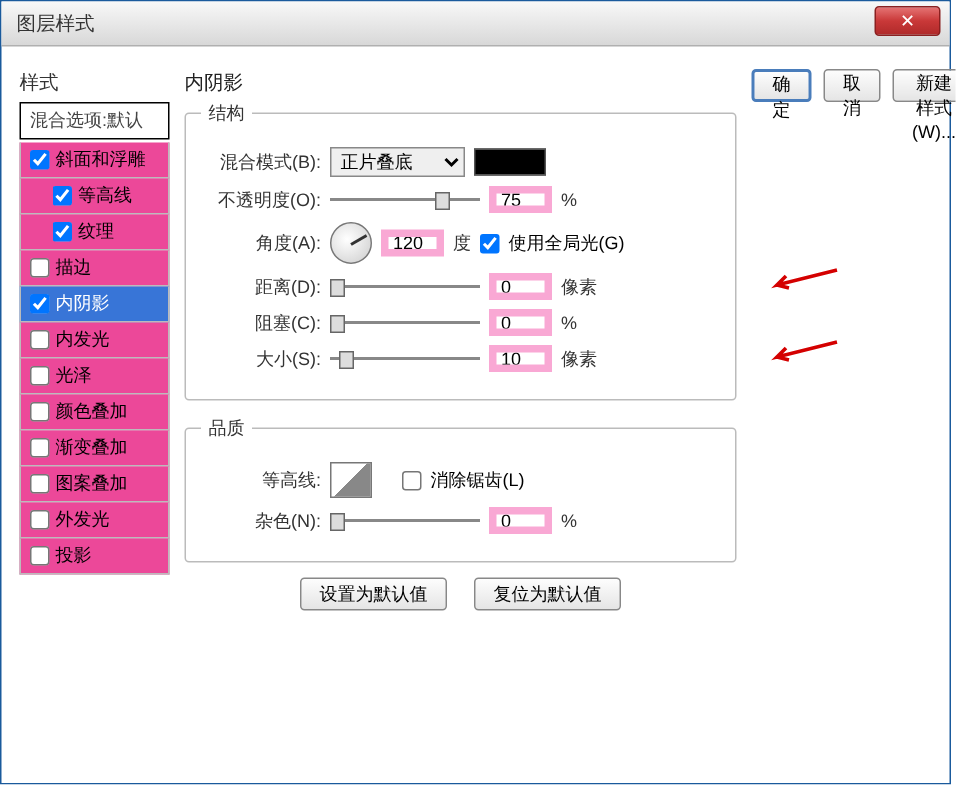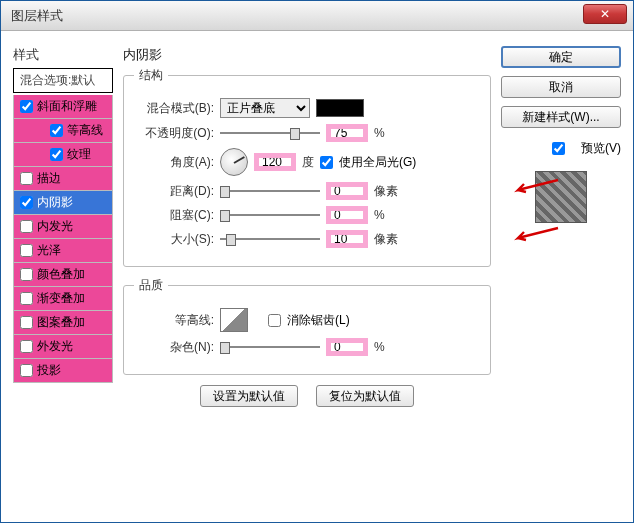--- a/index.html
+++ b/index.html
@@ -7,42 +7,42 @@
 .window { width: 634px; height: 523px; border: 1px solid #1a5a9c; background: #fff; position: relative; }
 .titlebar { height: 30px; background: linear-gradient(to bottom, #f8f8f8 0%, #e8e8e8 50%, #d8d8d8 100%); border-bottom: 1px solid #b0b0b0; display: flex; align-items: center; padding-left: 10px; position: relative; }
 .titlebar-text { color: #333; font-size: 13px; }
 .close-btn { position: absolute; right: 6px; top: 3px; width: 44px; height: 20px; background: linear-gradient(to bottom, #e57373 0%, #c93838 50%, #b02a2a 100%); border: 1px solid #8a2020; border-radius: 3px; color: #fff; display: flex; align-items: center; justify-content: center; font-size: 13px; cursor: pointer; }
 .content { display: flex; padding: 15px 12px; gap: 10px; height: calc(100% - 30px); }
 .left-panel { width: 100px; }
 .left-header { font-size: 13px; color: #333; padding-bottom: 4px; }
 .left-sub { font-size: 12px; color: #444; border: 1px solid #000000; padding: 3px 6px; margin-bottom: 2px; }
 .style-list { border-top: none; }
 .style-item { display: flex; align-items: center; gap: 4px; padding: 3px 6px; border: 1px solid #bbb; border-top: none; background: #ec4899; cursor: pointer; }
-.style-item.indent { padding-left: 36px; }
+.style-item.indent { padding-left: 21px; }
 .style-item.active { background: #3875d7; color: #fff; }
 .style-item input[type=checkbox] { margin: 0; }
 .center-panel { flex: 1; }
 fieldset { border: 1px solid #bbb; border-radius: 3px; padding: 8px 10px 12px; margin-bottom: 10px; }
 legend { padding: 0 5px; color: #333; }
 .section-title { font-size: 13px; margin-bottom: 3px; color: #222; }
 .row { display: flex; align-items: center; margin: 6px 0; gap: 6px; position: relative; }
 .row-label { width: 80px; text-align: right; color: #333; }
 select { width: 90px; height: 20px; border: 1px solid #888; font-size: 12px; padding-left: 2px; }
 .color-swatch { width: 48px; height: 18px; background: #000; border: 1px solid #555; display: inline-block; }
 .slider-track { width: 100px; height: 14px; position: relative; display: inline-block; }
 .slider-track::before { content: ""; position: absolute; top: 6px; left: 0; right: 0; height: 2px; background: #888; }
 .slider-thumb { position: absolute; top: 2px; width: 10px; height: 12px; background: #ddd; border: 1px solid #666; }
 input.num { width: 42px; height: 18px; border: 5px solid #f9a8d4; text-align: left; padding-left: 3px; font-size: 12px; }
 .unit { color: #333; }
 .dial { width: 28px; height: 28px; border: 1px solid #777; border-radius: 50%; background: radial-gradient(circle at 40% 40%, #fff, #ccc); position: relative; display: inline-block; }
 .dial::after { content: ""; position: absolute; width: 2px; height: 12px; background: #333; left: 50%; top: 2px; transform-origin: bottom; transform: translateX(-50%) rotate(60deg); }
 .contour-box { width: 28px; height: 24px; border: 1px solid #777; background: linear-gradient(135deg, #fff 0%, #fff 49%, #888 50%, #888 100%); display: inline-block; vertical-align: middle; }
 .btn { height: 22px; padding: 0 12px; border: 1px solid #888; background: linear-gradient(to bottom, #fdfdfd, #e5e5e5); border-radius: 3px; cursor: pointer; }
 .btn-row { display: flex; gap: 18px; justify-content: center; margin-top: 8px; }
-.right-panel { width: 120px; display: flex; flex-direction: column; gap: 8px; align-items: stretch; }
+.right-panel { width: 120px; display: flex; flex-direction: row; gap: 8px; align-items: stretch; }
 .right-panel .btn { width: 100%; }
 .right-panel .btn.primary { border: 2px solid #4a7dbb; }
 .preview-check { display: flex; align-items: center; gap: 16px; justify-content: flex-end; margin-top: 4px; }
 .preview-img { width: 52px; height: 52px; margin: 6px auto 0; background: #777; background-image: repeating-linear-gradient(45deg, #999 0 4px, #666 4px 8px); border: 1px solid #555; }
 .red-arrow { position: absolute; width: 48px; height: 16px; pointer-events: none; }
 .red-arrow svg { width: 100%; height: 100%; }
 .cb { width: 13px; height: 13px; }
 </style>
 </head>
 <body>

